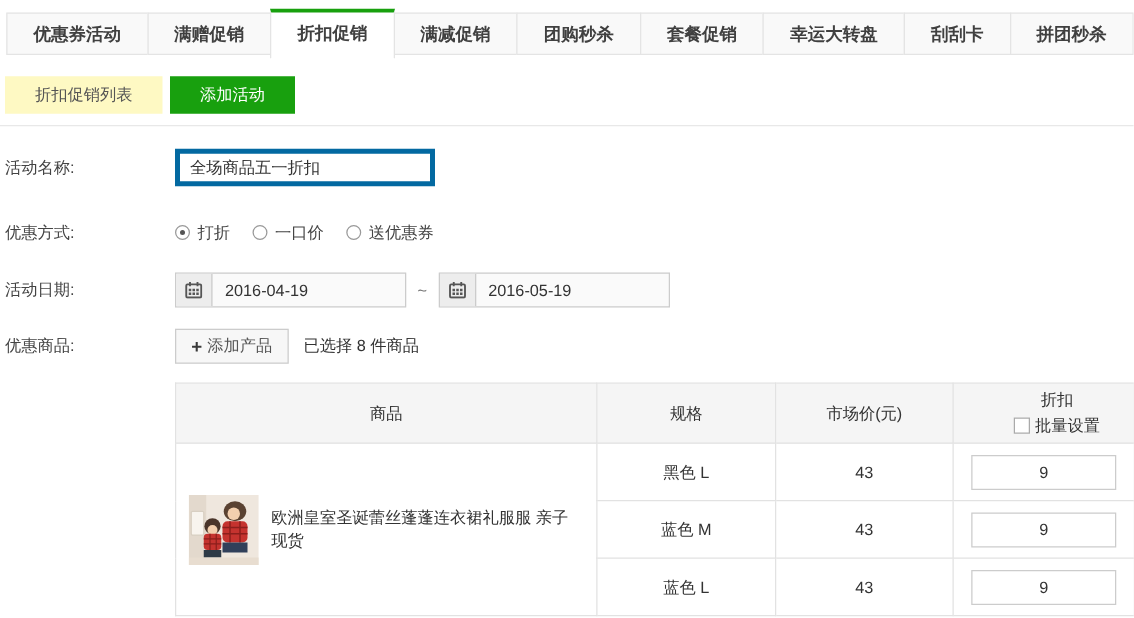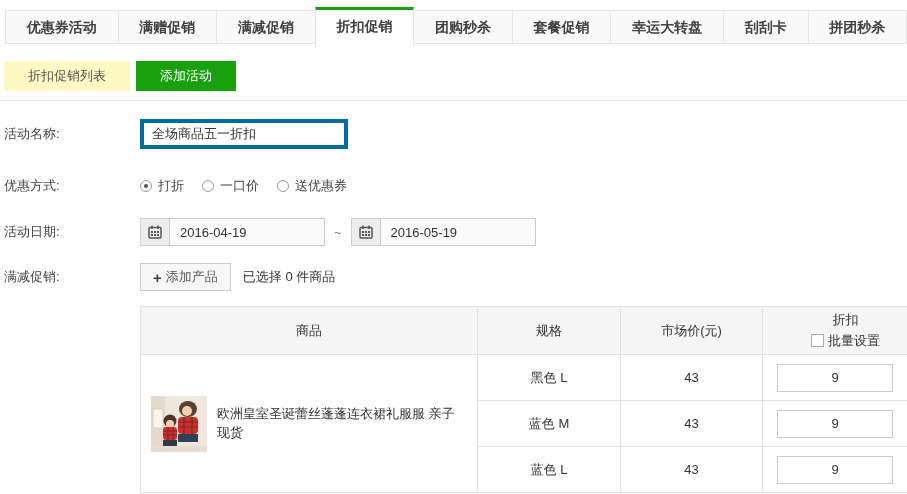--- a/index.html
+++ b/index.html
@@ -107,22 +107,22 @@
     text-align: center; font-size: 13px; color: #333; outline: none;
     font-family: "Liberation Sans", "DejaVu Sans", sans-serif;
   }
 </style>
 </head>
 <body>
 
 <div class="tabbar">
   <div class="tab">优惠券活动</div>
   <div class="tab">满赠促销</div>
+  <div class="tab active">折扣促销</div>
   <div class="tab">满减促销</div>
-  <div class="tab active">折扣促销</div>
   <div class="tab">团购秒杀</div>
   <div class="tab">套餐促销</div>
   <div class="tab">幸运大转盘</div>
   <div class="tab">刮刮卡</div>
   <div class="tab">拼团秒杀</div>
 </div>
 
 <div class="subnav">
   <div class="subnav-btn gray">折扣促销列表</div>
   <div class="subnav-btn green">添加活动</div>
@@ -183,26 +183,26 @@
           <rect x="3" y="9" width="2" height="2" fill="#555"></rect>
             <rect x="6" y="9" width="2" height="2" fill="#555"></rect>
             <rect x="9" y="9" width="2" height="2" fill="#555"></rect>
         </svg>
       </span>
       <span class="dateval">2016-05-19</span>
     </span>
   </div>
 
   <div class="frow row-product">
-    <span class="flabel">满减促销:</span>
+    <span class="flabel">优惠商品:</span>
     <span class="addprod-btn">
       <span class="plus-icon">+</span>
       <span>添加产品</span>
     </span>
-    <span class="selected-summary">已选择 0 件商品</span>
+    <span class="selected-summary">已选择 8 件商品</span>
   </div>
 
 </div>
 
 <table class="prod-table">
   <thead>
     <tr>
       <th class="col-product">商品</th>
       <th class="col-spec">规格</th>
       <th class="col-price">市场价(元)</th>

